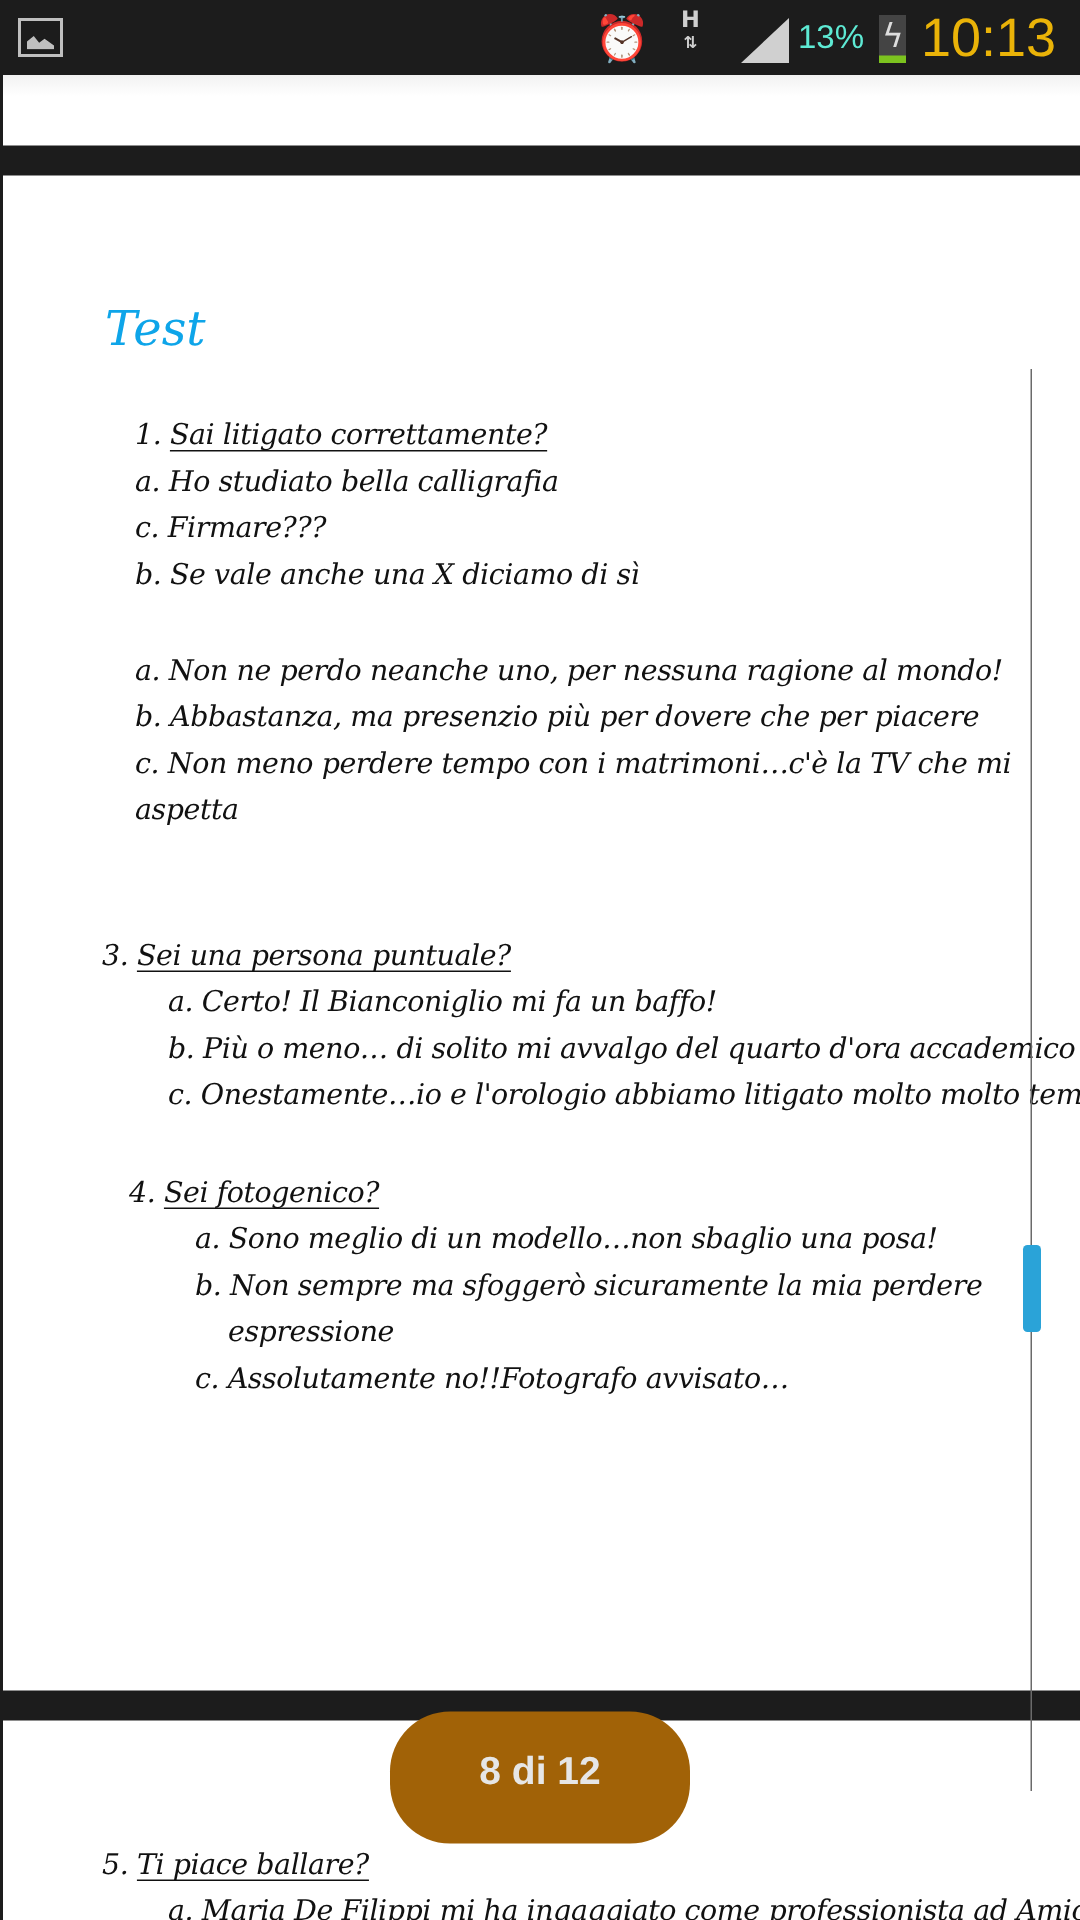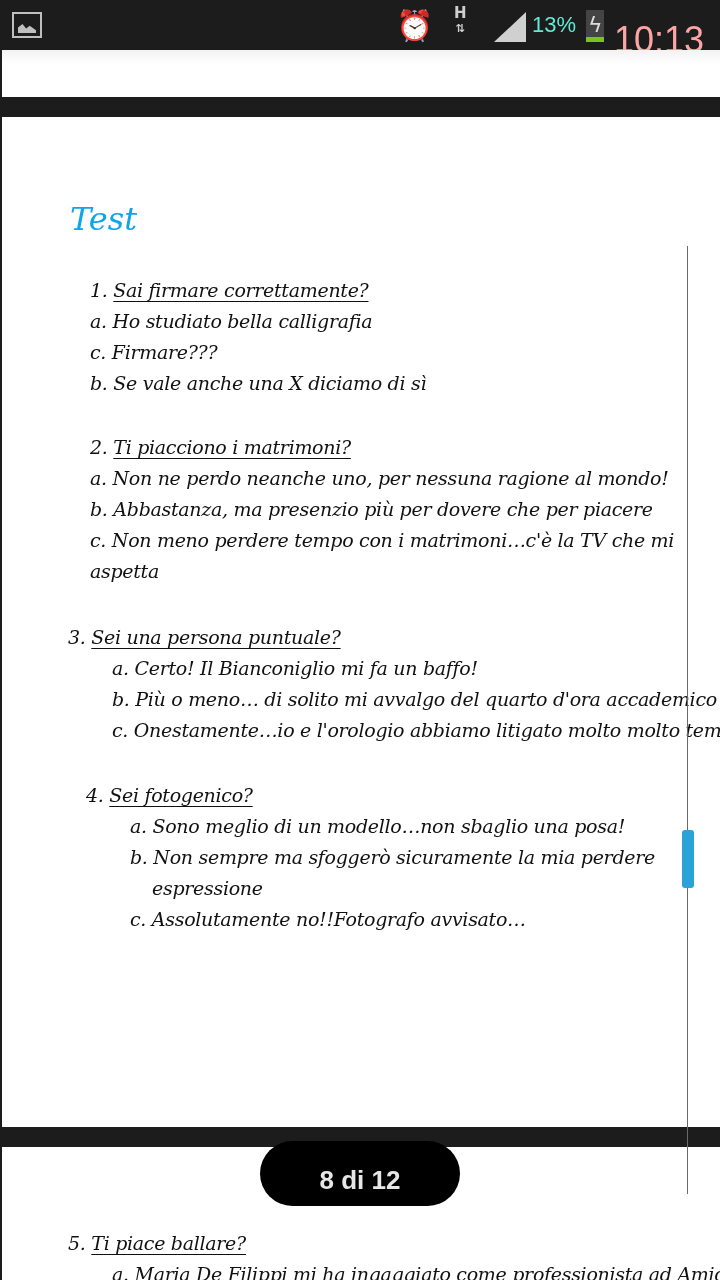--- a/index.html
+++ b/index.html
@@ -7,36 +7,36 @@
   .statusbar { position:absolute; left:0; top:0; width:720px; height:50px; background:#1c1c1c; color:#e0e0e0; }
   .sb-gallery { position:absolute; left:12px; top:12px; width:30px; height:26px; border:2px solid #bfbfbf; box-sizing:border-box; }
   .sb-gallery:after { content:""; position:absolute; left:4px; bottom:3px; width:18px; height:9px; background:#bfbfbf; clip-path:polygon(0 100%,0 40%,25% 0,45% 50%,65% 20%,100% 70%,100% 100%); }
   .sb-alarm { position:absolute; left:396px; top:8px; font-size:30px; color:#cfcfcf; font-family:"DejaVu Sans", sans-serif; }
   .sb-h { position:absolute; left:454px; top:6px; font-size:15px; font-weight:bold; color:#cfcfcf; font-family:"DejaVu Sans", sans-serif; line-height:14px; text-align:center; }
   .sb-signal { position:absolute; left:494px; top:12px; width:32px; height:30px; }
   .sb-batt-pct { position:absolute; left:532px; top:12px; font-size:22px; color:#5eead4; font-family:"Liberation Sans", sans-serif; }
   .sb-batt { position:absolute; left:586px; top:10px; width:18px; height:32px; background:#444; }
   .sb-batt .fill { position:absolute; left:0; bottom:0; width:100%; height:5px; background:#7cc31f; }
   .sb-batt .bolt { position:absolute; left:2px; top:2px; font-size:22px; color:#ddd; font-family:"DejaVu Sans", sans-serif; }
-  .sb-time { position:absolute; left:614px; top:4px; font-size:36px; color:#fca5a5; font-family:"Liberation Sans", sans-serif;margin-top:15px; }
+  .sb-time { position:absolute; left:614px; top:4px; font-size:36px; color:#eab308; font-family:"Liberation Sans", sans-serif; }
 
   .page-prev { position:absolute; left:2px; top:50px; width:718px; height:47px; background:linear-gradient(#f2f2f2,#ffffff 30%); }
   .page { position:absolute; left:2px; top:117px; width:718px; height:1010px; background:#fff; }
   .page-next { position:absolute; left:2px; top:1147px; width:718px; height:140px; background:#fff; }
 
   .script { font-family:"DejaVu Serif", serif; font-style:italic; color:#111; font-size:19px; letter-spacing:-0.3px; }
   .title { position:absolute; left:70px; top:200px; font-size:32px; font-family:"DejaVu Serif", serif; font-style:italic; color:#0ea5e9; }
   .q { position:absolute; }
   .q .line { white-space:nowrap; line-height:31px; }
   .q .qhead u { text-decoration:underline; text-underline-offset:4px; }
 
   .vline { position:absolute; left:687px; top:246px; width:1px; height:948px; background:#6a6a6a; }
   .scroll-thumb { position:absolute; left:682px; top:830px; width:12px; height:58px; background:#2aa3d8; border-radius:3px; }
 
-  .page-pill { position:absolute; left:260px; top:1141px; width:200px; height:65px; background:#000000; border-radius:40px; color:#e6e6e6; font-family:"Liberation Sans", sans-serif; font-weight:bold; font-size:26px; text-align:center; line-height:79px; }
+  .page-pill { position:absolute; left:260px; top:1141px; width:200px; height:88px; background:#a16207; border-radius:40px; color:#e6e6e6; font-family:"Liberation Sans", sans-serif; font-weight:bold; font-size:26px; text-align:center; line-height:79px; }
 </style>
 </head>
 <body>
 
 <div class="statusbar">
   <div class="sb-gallery"></div>
   <div class="sb-alarm">⏰</div>
   <div class="sb-h"><span>H</span><br><span style="font-size:11px">⇅</span></div>
   <svg class="sb-signal" viewBox="0 0 32 30">
     <polygon points="0,30 32,0 32,30" fill="#d0d0d0"></polygon>
@@ -49,28 +49,27 @@
   <div class="sb-time">10:13</div>
 </div>
 
 <div class="page-prev"></div>
 
 <div class="page"></div>
 
 <div class="title">Test</div>
 
 <div class="q script" style="left:90px; top:275px;">
-  <div class="line qhead"><span>1.</span> <u>Sai firmare correttamente?</u></div>
+  <div class="line qhead"><span>1.</span> <u>Sai litigato correttamente?</u></div>
   <div class="line">a. Ho studiato bella calligrafia</div>
   <div class="line">c. Firmare???</div>
   <div class="line">b. Se vale anche una X diciamo di sì</div>
 </div>
 
 <div class="q script" style="left:90px; top:432px;">
-  <div class="line qhead"><span>2.</span> <u>Ti piacciono i matrimoni?</u></div>
   <div class="line">a. Non ne perdo neanche uno, per nessuna ragione al mondo!</div>
   <div class="line">b. Abbastanza, ma presenzio più per dovere che per piacere</div>
   <div class="line">c. Non meno perdere tempo con i matrimoni…c'è la TV che mi</div>
   <div class="line">aspetta</div>
 </div>
 
 <div class="q script" style="left:68px; top:622px;">
   <div class="line qhead"><span>3.</span> <u>Sei una persona puntuale?</u></div>
   <div style="padding-left:44px;">
     <div class="line">a. Certo! Il Bianconiglio mi fa un baffo!</div>

